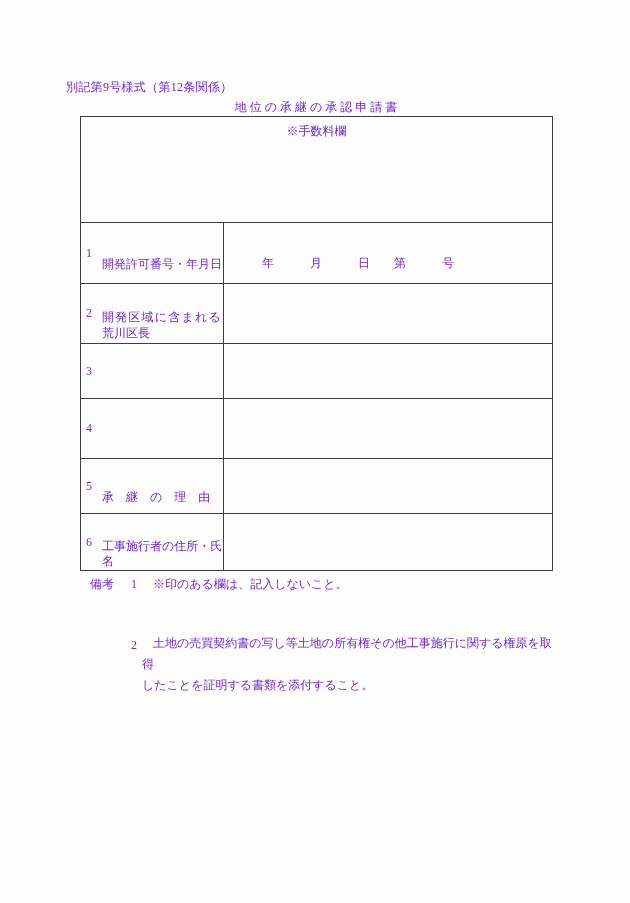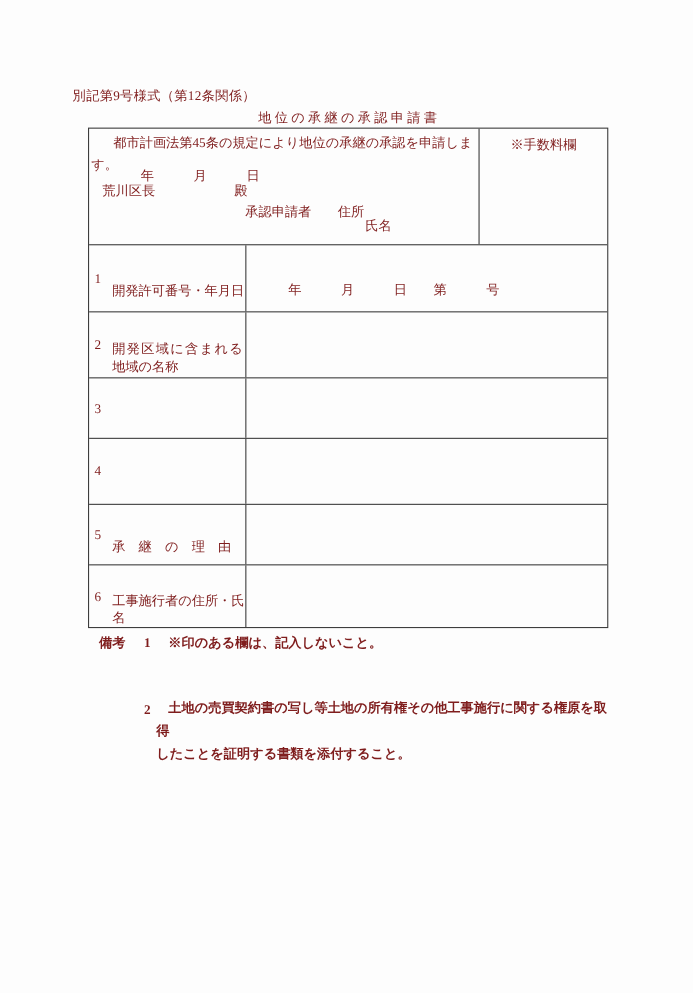--- a/index.html
+++ b/index.html
@@ -3,21 +3,21 @@
 <meta charset="utf-8">
 <style>
   * { margin: 0; padding: 0; box-sizing: border-box; }
   html, body { background: #e8e8e8; }
   .page {
     position: relative;
     width: 630px;
     height: 903px;
     background: #fdfdfd;
     font-family: "Liberation Serif", "DejaVu Serif", serif;
-    color: #7f1d1d;
+    color: #6d28d9;
     font-size: 12px;
     overflow: hidden;
   }
   .form-id {
     position: absolute;
     left: 66px;
     top: 79px;
     line-height: 16px;
     letter-spacing: 0.3px;
     white-space: pre;
@@ -106,69 +106,61 @@
   }
   .row-value { white-space: pre; margin-top: 20px; }
   .r1 .row-value { padding-left: 38px; }
   .notes {
     position: absolute;
     left: 90px;
     top: 574px;
     width: 472px;
     line-height: 21px;
   }
-  .note-row { display: flex; align-items: center; font-weight: bold; }
+  .note-row { display: flex; align-items: center; }
   .note-heading { width: 41px; flex: none; }
   .note-no { width: 22px; flex: none; }
   .note-text { white-space: pre-line; }
   .note-text.hang {
     margin-left: -11px;
     text-indent: 11px;
     margin-top: 38px;
   }
 </style>
 </head>
 <body>
 
 <div class="page">
 
   <div class="form-id">別記第9号様式（第12条関係）</div>
   <div class="form-title">地 位 の 承 継 の 承 認 申 請 書</div>
 
   <div class="form-table">
 
     <div class="trow header-row">
-      <div class="header-main">
-        <div class="decl">　都市計画法第45条の規定により地位の承継の承認を申請しま
-す。</div>
-        <div class="hline date-line">年　　　月　　　日</div>
-        <div class="hline addressee-line">荒川区長　　　　　　殿</div>
-        <div class="hline applicant-line">承認申請者　　住所</div>
-        <div class="hline name-line">氏名</div>
-      </div>
       <div class="fee-cell">
         <span>※手数料欄</span>
       </div>
     </div>
 
     <div class="trow r1">
       <div class="label-cell">
         <span class="row-no">1</span>
         <span class="row-label">開発許可番号・年月日</span>
       </div>
       <div class="value-cell">
         <span class="row-value">年　　　月　　　日　　第　　　号</span>
       </div>
     </div>
 
     <div class="trow r2">
       <div class="label-cell">
         <span class="row-no">2</span>
         <span class="row-label">開発区域に含まれる
-地域の名称</span>
+荒川区長</span>
       </div>
       <div class="value-cell">
         <span class="row-value"></span>
       </div>
     </div>
 
     <div class="trow r3">
       <div class="label-cell">
         <span class="row-no">3</span>
       </div>

